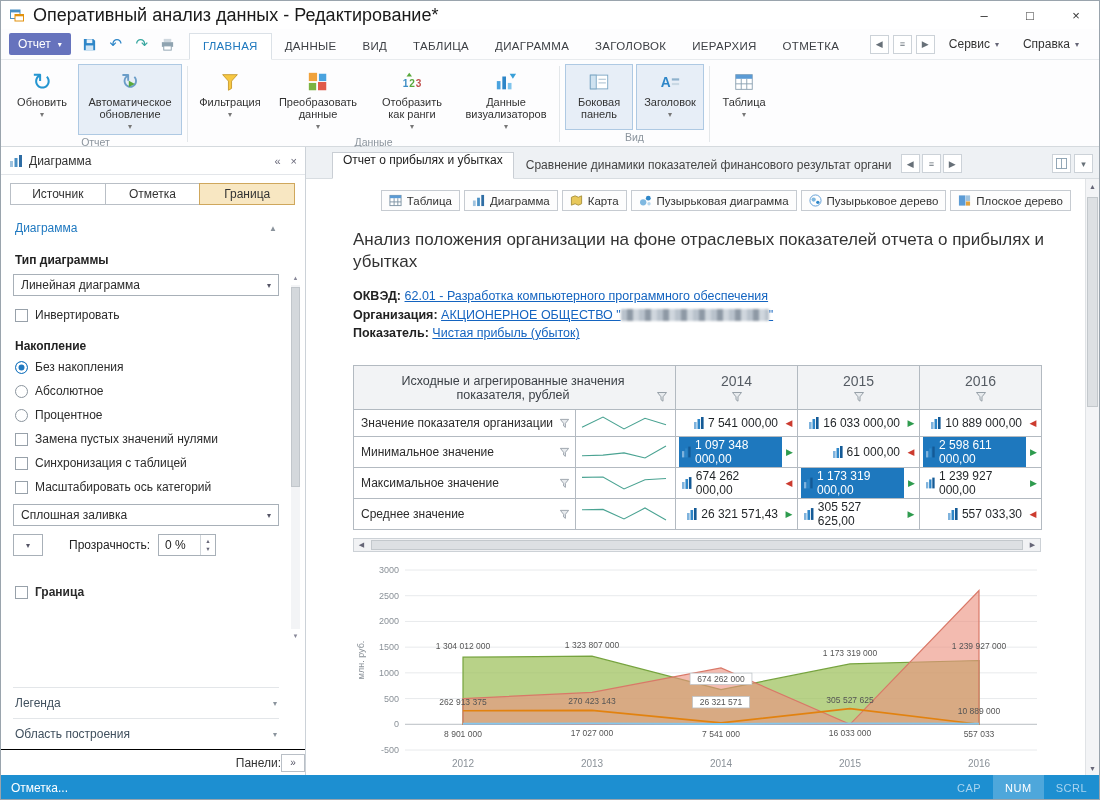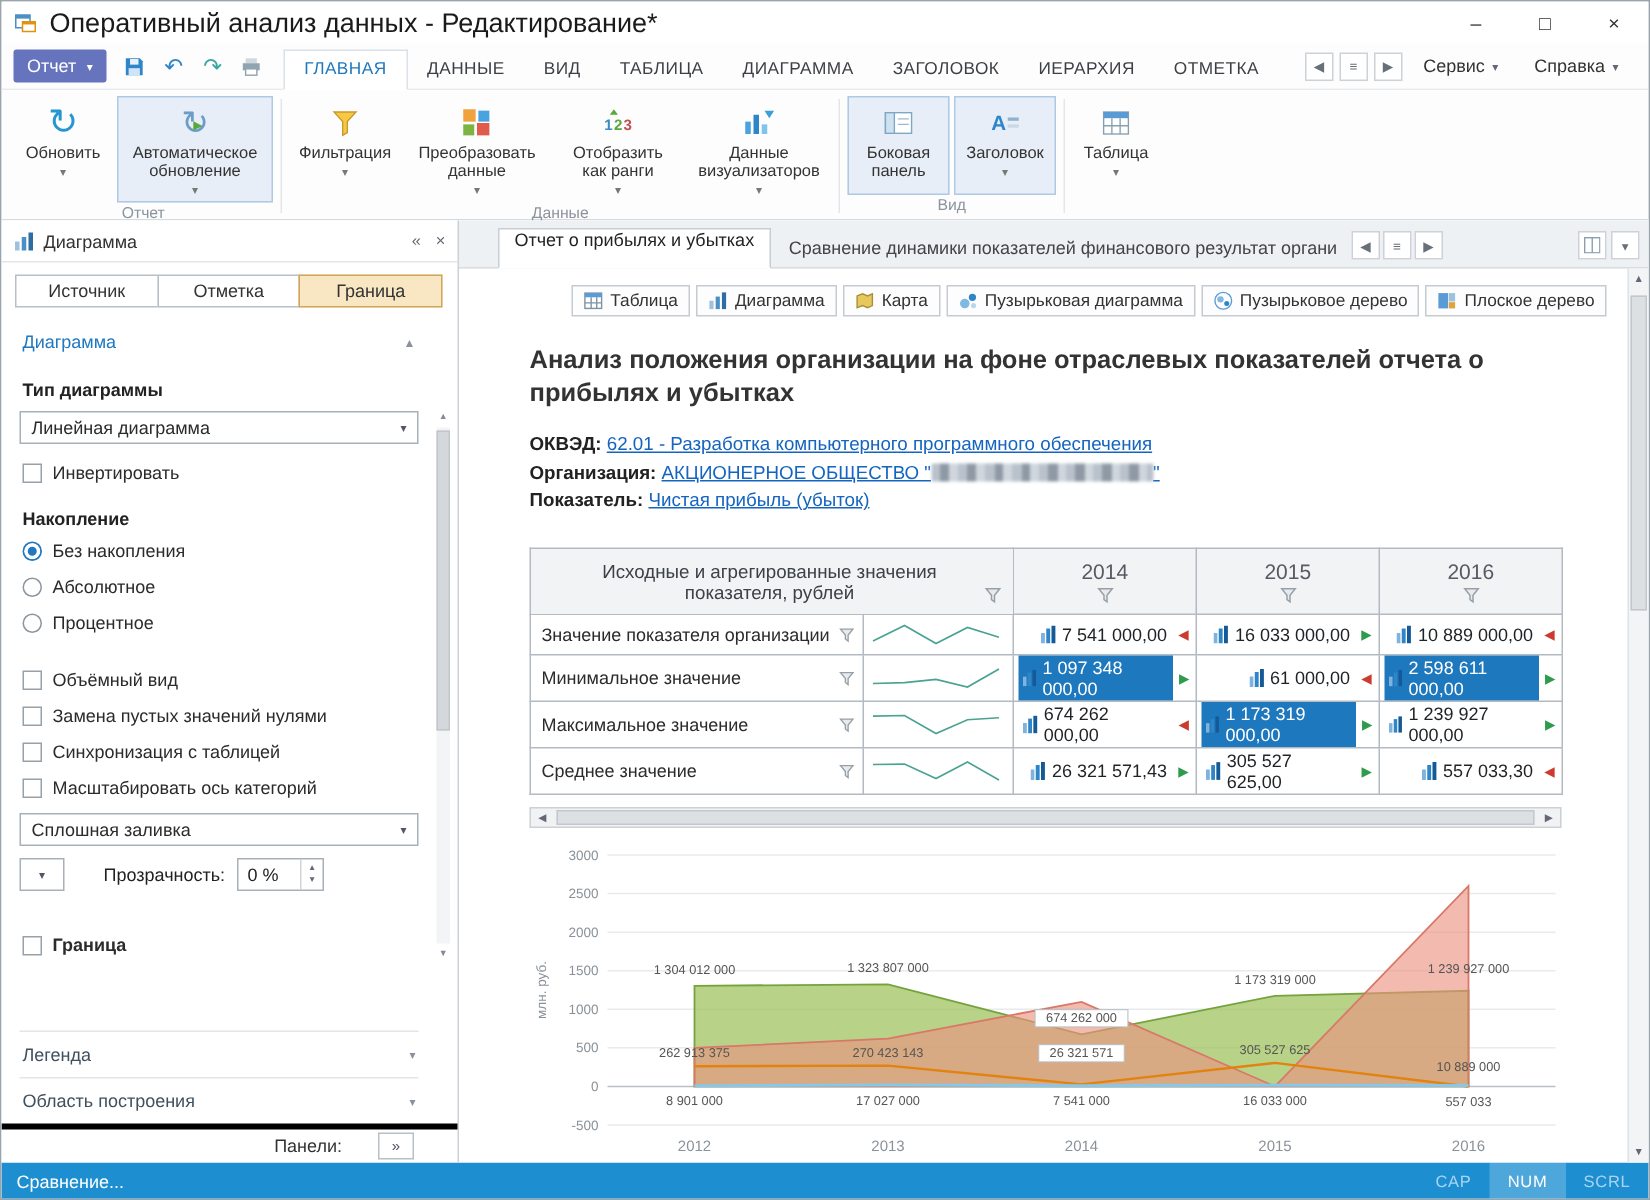--- a/index.html
+++ b/index.html
@@ -61,38 +61,38 @@
 .radio{width:13px;height:13px;border:1px solid #8b959e;border-radius:50%;background:#fff;flex:none;}
 .radio.sel{border-color:#2079c0;background:#2079c0;box-shadow:inset 0 0 0 2.5px #fff;}
 .transp-row{display:flex;align-items:center;gap:8px;margin-top:8px;}
 .dd-btn{width:30px;height:22px;border:1px solid #a8b0b8;background:#fff;display:flex;align-items:center;justify-content:center;font-size:8px;color:#556;}
 .spin{width:58px;height:22px;border:1px solid #a8b0b8;display:flex;align-items:center;background:#fff;}
 .spin .v{flex:1;padding-left:6px;}
 .spin .ar{width:15px;border-left:1px solid #cfd4d9;display:flex;flex-direction:column;align-items:center;justify-content:center;font-size:5.5px;color:#667;gap:2px;height:100%;}
 .sb-collapsed{margin-top:auto;}
 .sb-sec2{border-top:1px solid #e3e6e9;padding:8px 2px;color:#40505e;display:flex;justify-content:space-between;align-items:center;font-size:12px;}
 .sb-sec2 .ch{color:#8a939c;font-size:8px;}
-.sb-bottom{border-top:4px solid #000000;height:26px;display:flex;align-items:center;justify-content:flex-end;gap:24px;padding:0 29px;color:#333;}
+.sb-bottom{border-top:1px solid #000000;height:26px;display:flex;align-items:center;justify-content:flex-end;gap:0;padding:0 0;color:#333;}
 .exp-btn{border:1px solid #b9bfc6;background:#fff;width:24px;height:18px;display:flex;align-items:center;justify-content:center;font-size:10px;color:#556;}
 .sb-scroll{position:absolute;right:5px;top:70px;bottom:110px;width:9px;}
 .sb-scroll .tr{position:absolute;top:10px;bottom:10px;left:0;right:0;background:#f3f4f6;}
 .sb-scroll .th{position:absolute;top:12px;height:200px;left:0;right:0;background:#d4d8dc;border:1px solid #c1c6cb;}
 .sb-scroll .a{position:absolute;left:0;right:0;font-size:6px;color:#889;text-align:center;}
 
 .main{flex:1;display:flex;flex-direction:column;position:relative;background:#fff;}
 .doctabbar{height:32px;background:#eef1f4;border-bottom:1px solid #d8dde1;display:flex;align-items:flex-end;padding:0 6px 0 26px;gap:2px;}
 .doctab{height:27px;display:flex;align-items:center;gap:8px;padding:0 10px;font-size:12px;color:#444;max-width:375px;white-space:nowrap;overflow:hidden;}
 .doctab.active{background:#fff;border:1px solid #c9ced4;border-bottom:1px solid #fff;margin-bottom:-1px;color:#222;flex-direction:column;}
 .doctab .x{color:#888;font-size:11px;}
 .doctab-nav{margin-left:8px;display:flex;gap:2px;align-items:center;margin-bottom:5px;}
 .doctab-right{margin-left:auto;display:flex;gap:3px;align-items:center;margin-bottom:5px;}
 .doccontent{flex:1;position:relative;padding:0 20px 0 47px;overflow:hidden;}
 .viz-row{display:flex;justify-content:flex-end;gap:4px;margin:11px 8px 0 0;}
 .viz-btn{border:1px solid #c6cbd1;background:#fdfdfd;height:21px;padding:0 7px;display:flex;align-items:center;gap:5px;font-size:11.5px;color:#333;}
-.heading{margin-top:18px;font-size:17px;font-weight:bold;color:#333;line-height:1.32;width:710px;}
+.heading{margin-top:18px;font-size:17px;font-weight:normal;color:#333;line-height:1.32;width:710px;}
 .meta{margin-top:13px;line-height:1.5;font-size:12.5px;}
 .meta b{color:#222;}
 .meta a{color:#1464c0;text-decoration:underline;}
 .redacted{display:inline-block;width:148px;height:12px;vertical-align:middle;background:repeating-linear-gradient(90deg,#b9c2cc 0 6px,#8e99a5 6px 12px,#cfd6dd 12px 18px);filter:blur(1.2px);border-radius:1px;}
 
 .tbl{border-collapse:collapse;margin-top:22px;table-layout:fixed;}
 .tbl th,.tbl td{border:1px solid #b3bac1;}
 .tbl .main-th{width:322px;background:#f2f3f5;font-weight:normal;color:#3c4147;font-size:12.5px;height:44px;position:relative;padding:0 15px 0 12px;text-align:center;}
 .tbl .main-th .funnel{position:absolute;right:7px;bottom:6px;}
 .tbl .yth{width:122px;background:#f2f3f5;font-weight:normal;}
@@ -352,24 +352,20 @@
         <span class="radio sel"></span>
         <span>Без накопления</span>
       </div>
       <div class="rad">
         <span class="radio"></span>
         <span>Абсолютное</span>
       </div>
       <div class="rad">
         <span class="radio"></span>
         <span>Процентное</span>
-      </div>
-      <div class="chk" style="margin-top:14px;">
-        <span class="box"></span>
-        <span>Объёмный вид</span>
       </div>
       <div class="chk">
         <span class="box"></span>
         <span>Замена пустых значений нулями</span>
       </div>
       <div class="chk">
         <span class="box"></span>
         <span>Синхронизация с таблицей</span>
       </div>
       <div class="chk">
@@ -825,19 +821,19 @@
 
     <div class="vscroll">
       <span class="a" style="top:0;">▲</span>
       <div class="th"></div>
       <span class="a" style="bottom:0;">▼</span>
     </div>
   </div>
 </div>
 
 <div class="statusbar">
-  <span>Сравнение...</span>
+  <span>Отметка...</span>
   <div class="sb-inds">
     <span class="sbi">CAP</span>
     <span class="sbi on">NUM</span>
     <span class="sbi">SCRL</span>
   </div>
 </div>
 
 </body></html>

